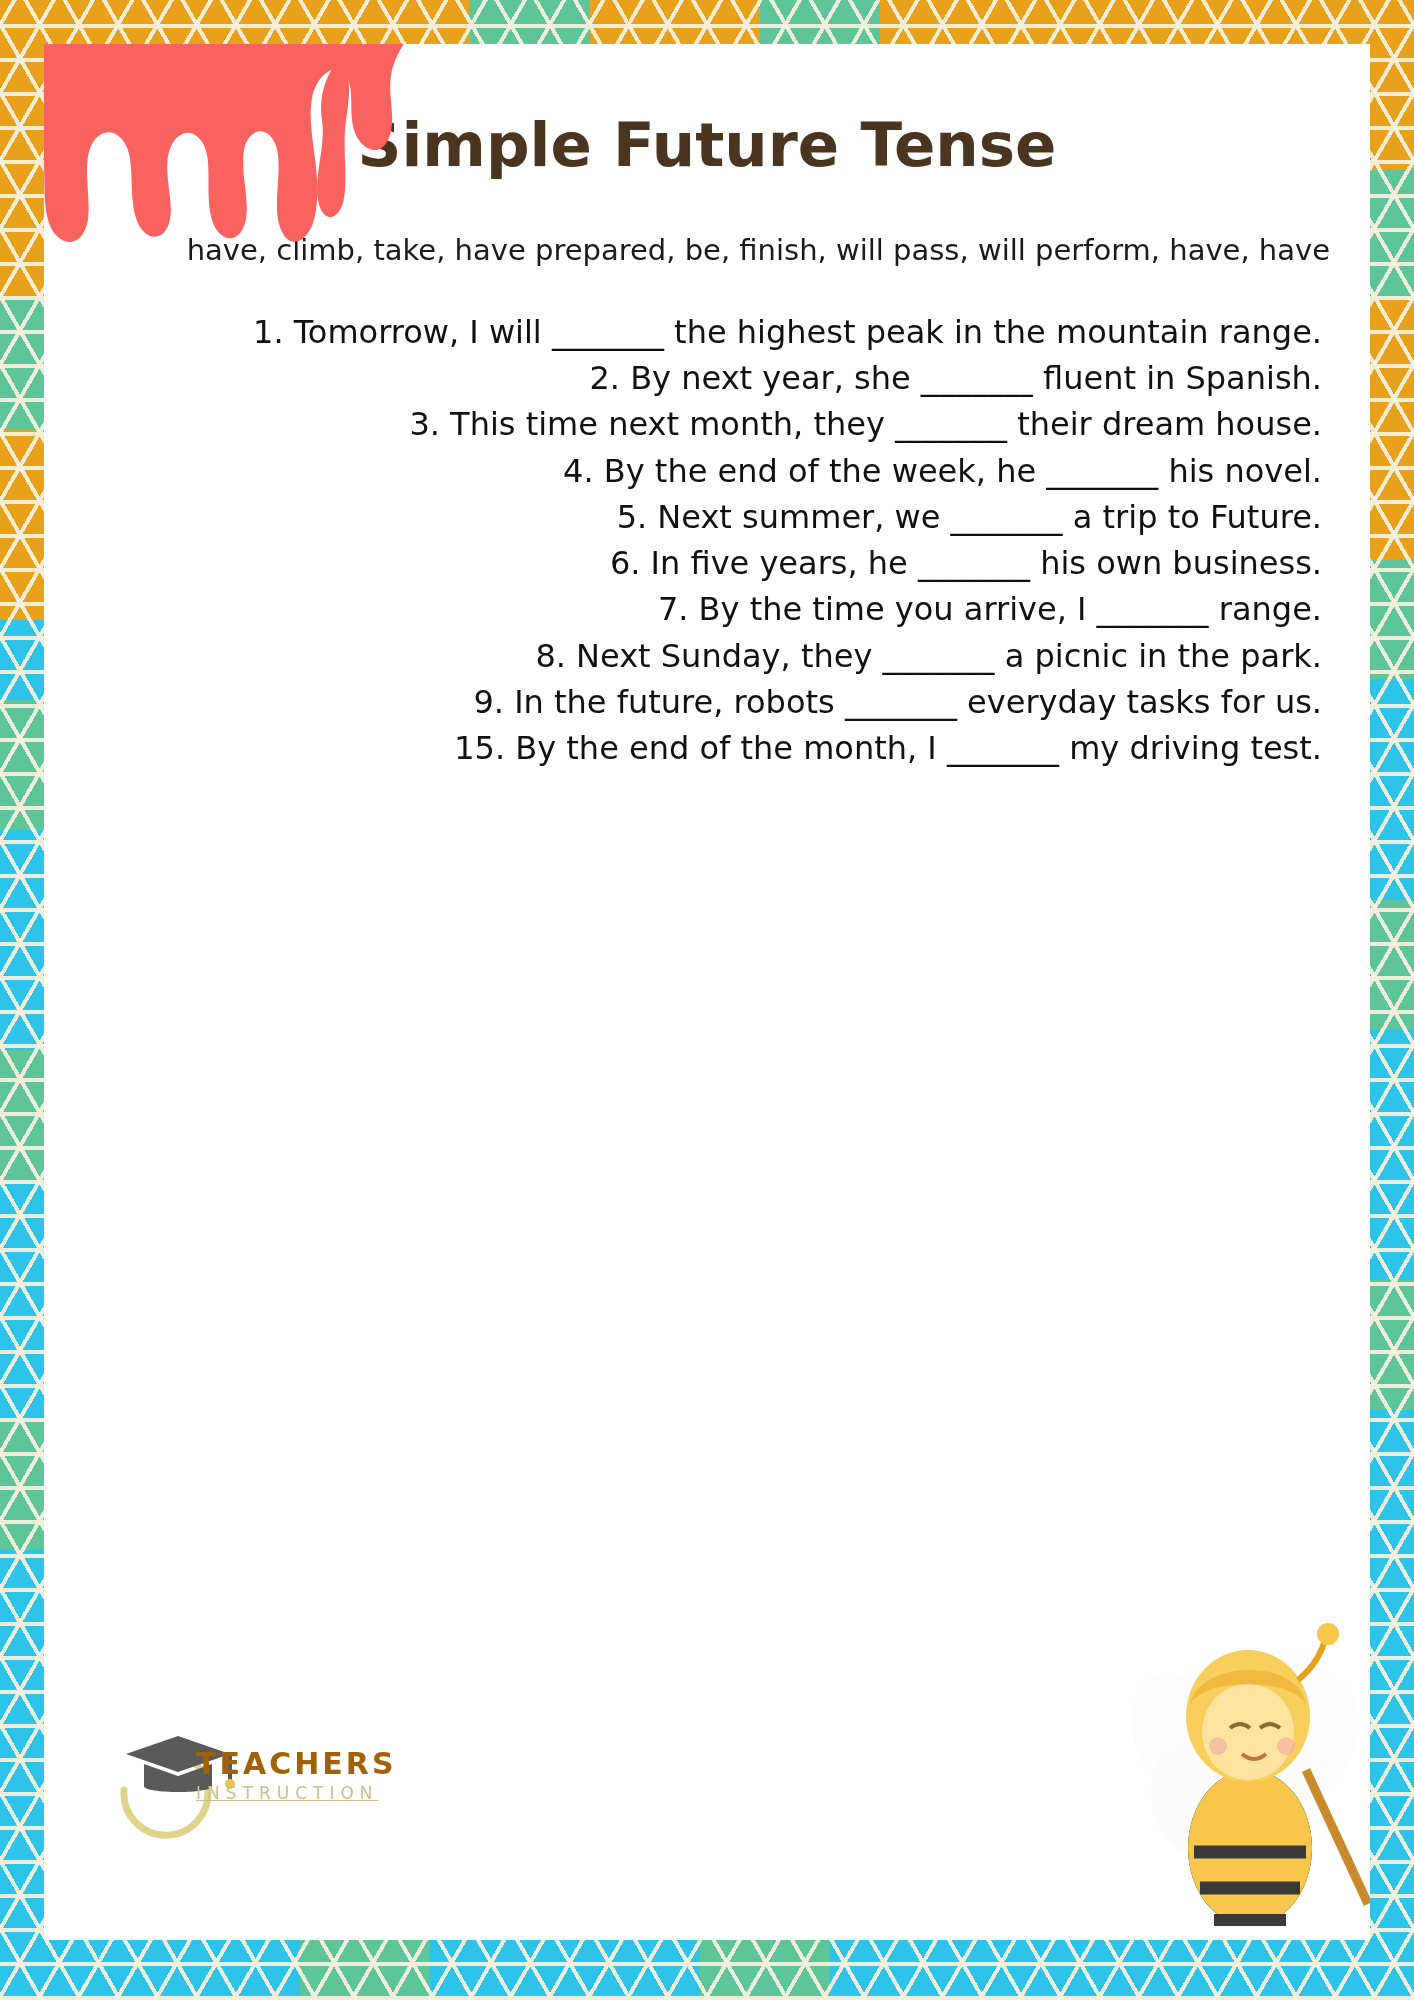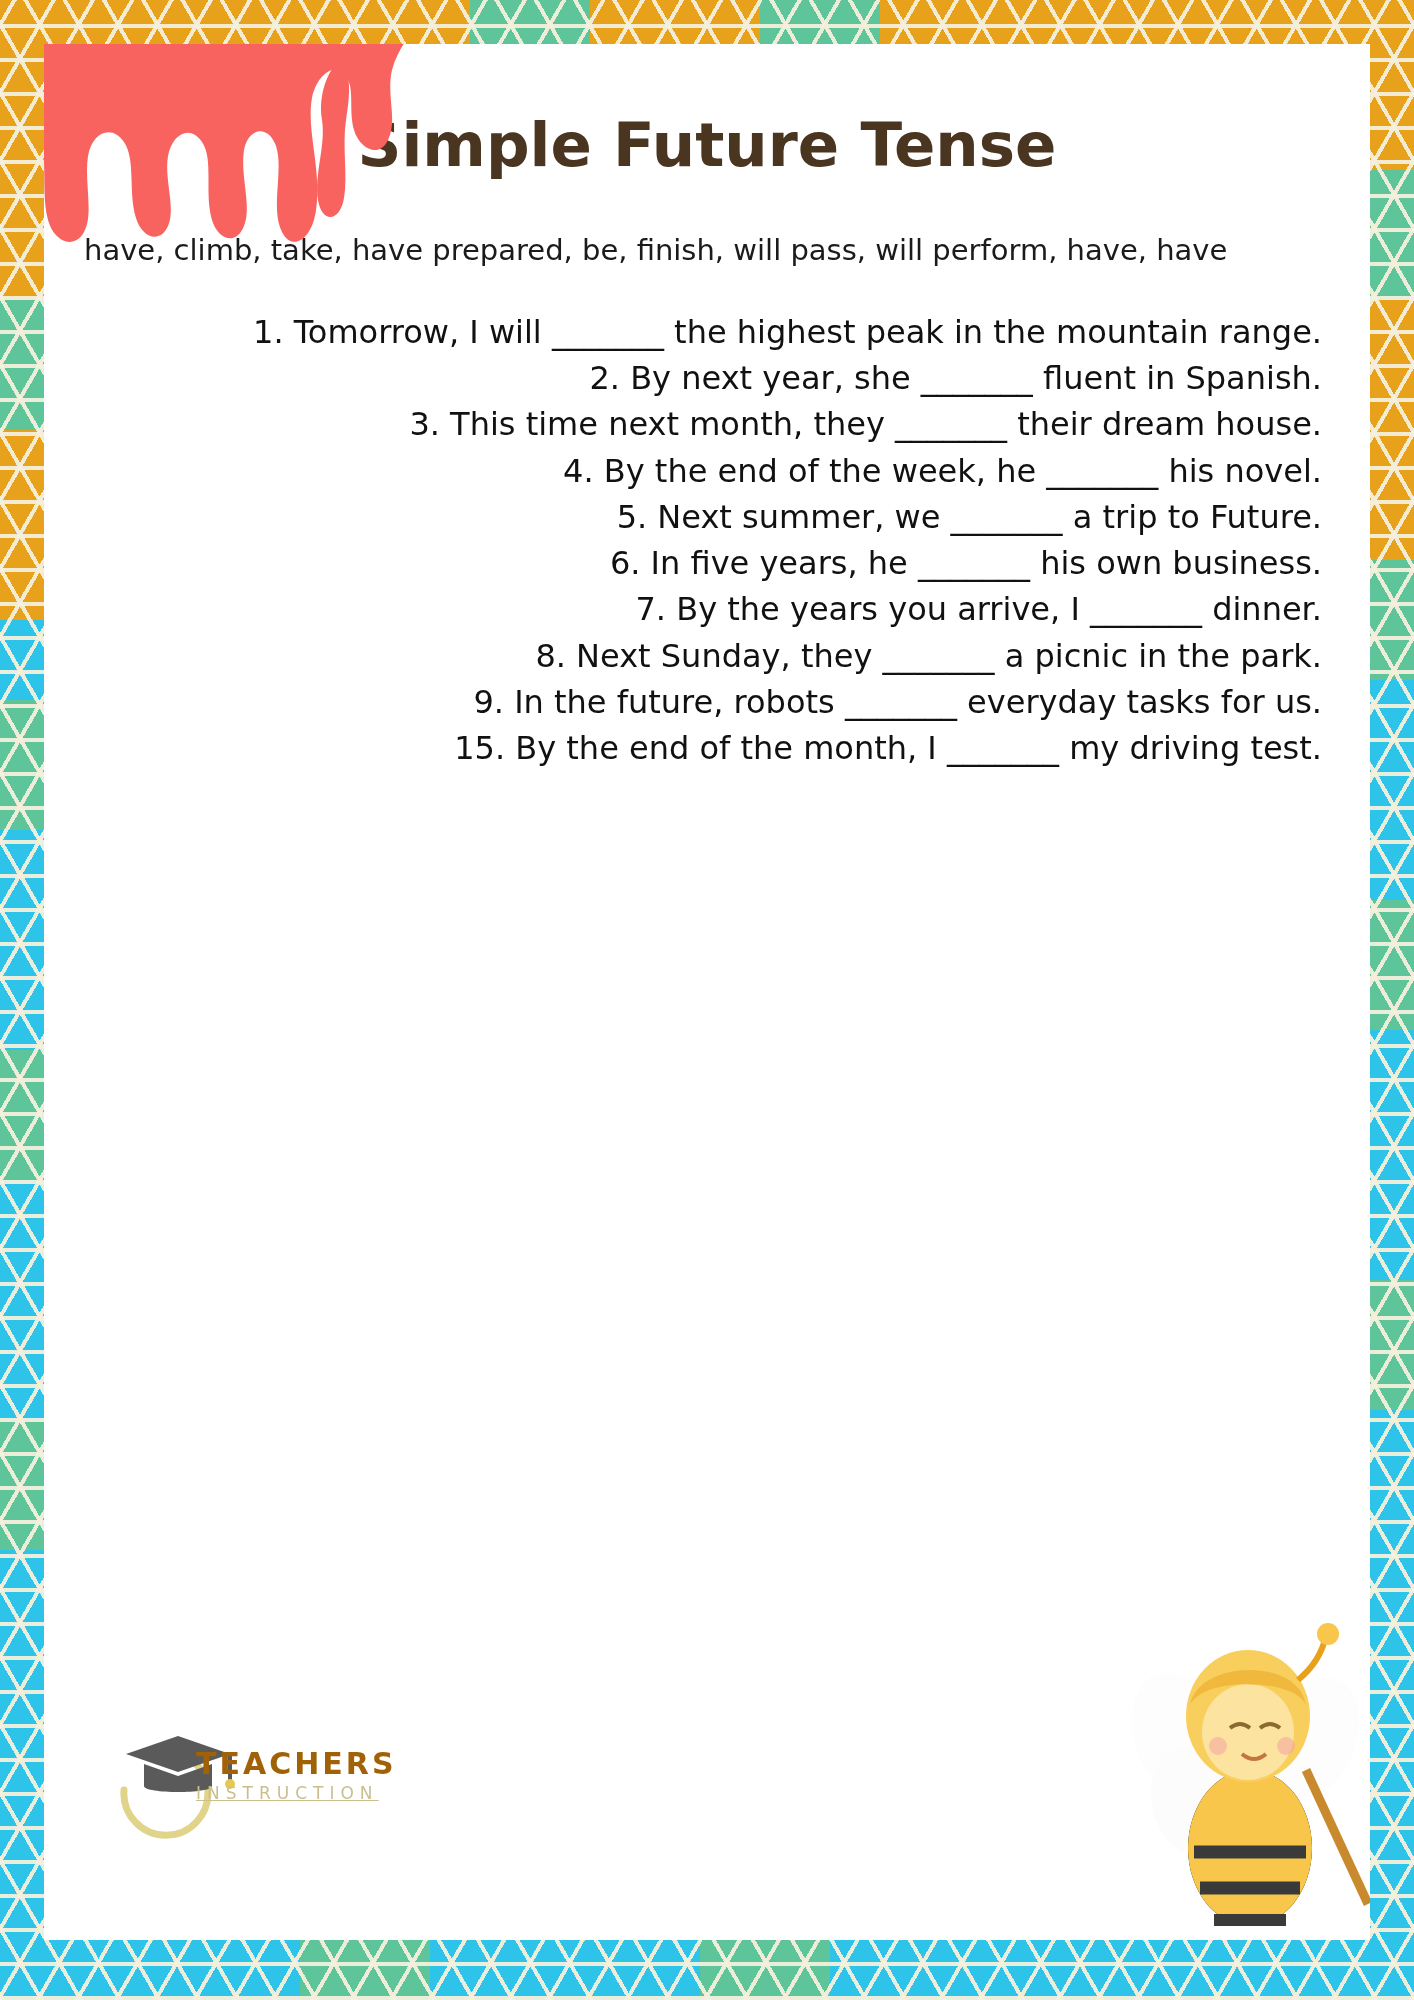--- a/index.html
+++ b/index.html
@@ -102,25 +102,26 @@
     font-size: 61px;
     font-weight: bold;
     color: #4a3520;
     line-height: 1.18;
     padding: 0 200px;
   }
 
   
   .wordbank {
     margin-top: 48px;
-    text-align: left;
+    text-align: right;
     font-size: 29px;
     color: #1b1b1b;
     line-height: 1.45;
     padding: 0 40px;
+    margin-left: 8px;
   }
 
   
   ol.questions {
     margin-top: 40px;
     padding: 0 48px 0 96px;
     list-style: none;
   }
   ol.questions li {
     font-size: 32px;
@@ -234,21 +235,21 @@
       <li>
         <span class="qnum">5.</span>
         <span class="qtext">Next summer, we _______ a trip to Future.</span>
       </li>
       <li>
         <span class="qnum">6.</span>
         <span class="qtext">In five years, he _______ his own business.</span>
       </li>
       <li>
         <span class="qnum">7.</span>
-        <span class="qtext">By the years you arrive, I _______ dinner.</span>
+        <span class="qtext">By the time you arrive, I _______ range.</span>
       </li>
       <li>
         <span class="qnum">8.</span>
         <span class="qtext">Next Sunday, they _______ a picnic in the park.</span>
       </li>
       <li>
         <span class="qnum">9.</span>
         <span class="qtext">In the future, robots _______ everyday tasks for us.</span>
       </li>
       <li>

